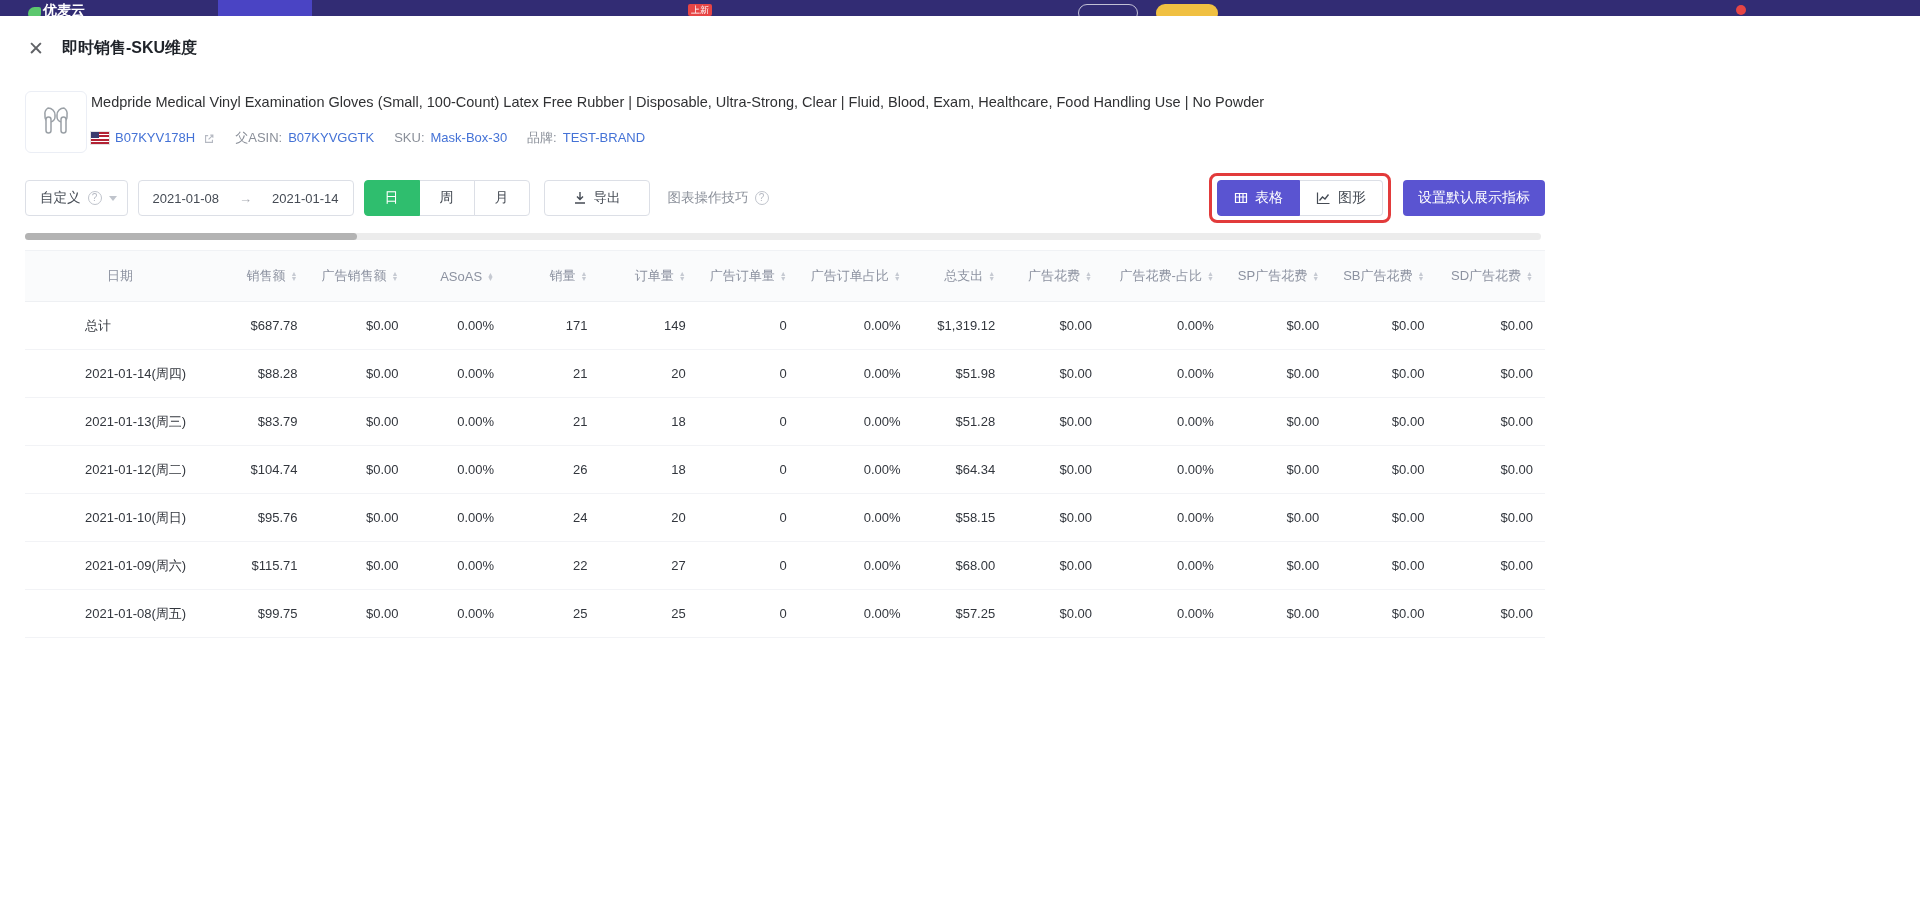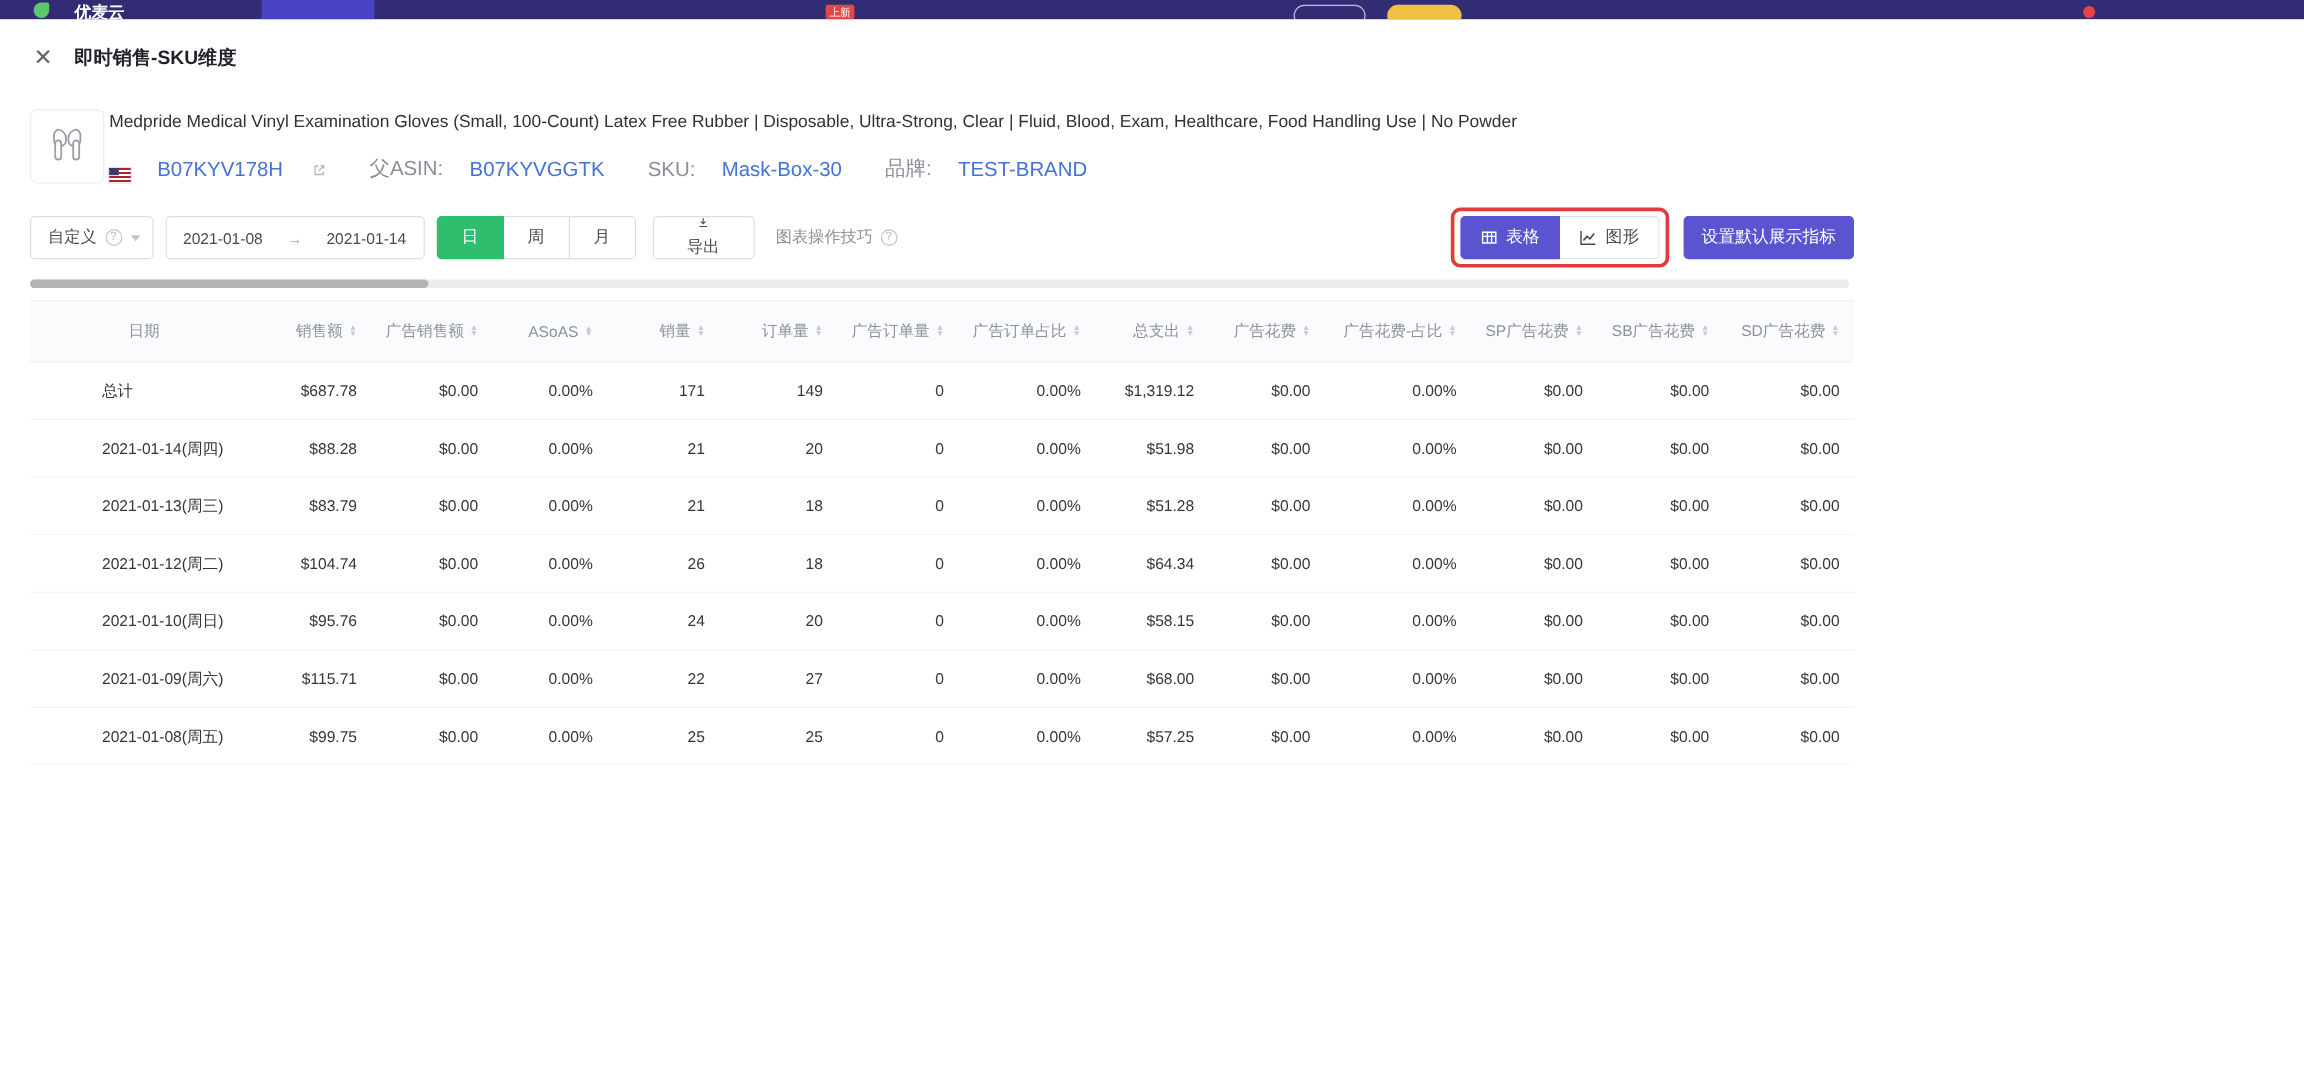--- a/index.html
+++ b/index.html
@@ -1,61 +1,61 @@
 <!DOCTYPE html>
 <html><head>
 <meta charset="utf-8">
 <style>
   * { margin:0; padding:0; box-sizing:border-box; }
   html,body { width:1920px; height:902px; background:#fff; overflow:hidden;
     font-family:"Liberation Sans","DejaVu Sans",sans-serif; color:#303133; }
 
   
   .topbar { position:relative; width:1920px; height:16px; background:#322c74; overflow:hidden; }
-  .topbar .logo { position:absolute; left:28px; top:2px; display:flex; align-items:flex-start; gap:21px; color:#fff; font-size:14px; font-weight:bold; }
+  .topbar .logo { position:absolute; left:28px; top:2px; display:flex; align-items:flex-end; gap:2px; color:#fff; font-size:14px; font-weight:bold; }
   .logo-leaf { width:13px; height:13px; background:#5cc86e; border-radius:50% 2px 50% 50%; display:inline-block; }
   .topbar .active-tab { position:absolute; left:218px; top:0; width:94px; height:16px; background:#4a44c4; }
   .topbar .new-badge { position:absolute; left:688px; top:4px; background:#e64545; color:#fff; font-size:9px; line-height:12px; padding:0 3px; border-radius:2px; }
   .topbar .pill-outline { position:absolute; left:1078px; top:4px; width:60px; height:18px; border:1px solid rgba(255,255,255,.7); border-radius:10px; }
   .topbar .pill-yellow { position:absolute; left:1156px; top:4px; width:62px; height:18px; background:#f0c042; border-radius:10px; }
   .topbar .red-dot { position:absolute; left:1736px; top:5px; width:10px; height:10px; background:#e64545; border-radius:50%; }
 
   
   .modal { width:1920px; background:#fff; }
   .modal-header { display:flex; align-items:center; gap:18px; padding:22px 0 0 28px; }
   .close-x { font-size:19px; color:#606266; cursor:pointer; line-height:1; }
   .modal-title { font-size:16px; font-weight:700; color:#1f2329; }
 
   
   .product { display:flex; margin:32px 0 0 25px; width:1520px; }
   .product-img { width:62px; height:62px; border:1px solid #ebeef5; border-radius:6px; display:flex; align-items:center; justify-content:center; background:#fff; flex:0 0 62px; }
   .product-info { margin-left:4px; padding-top:2px; }
   .product-title { font-size:14.5px; color:#303133; line-height:1.35; max-width:1380px; }
-  .product-meta { display:flex; align-items:flex-end; gap:22px; margin-top:16px; font-size:17px; }
+  .product-meta { display:flex; align-items:center; gap:6px; margin-top:16px; font-size:13px; }
   .flag { width:18px; height:12px; position:relative; display:inline-block;
     background:repeating-linear-gradient(#b22234 0 1.72px,#fff 1.72px 3.44px); box-shadow:0 0 0 1px #e3e3e3; }
   .flag::after { content:''; position:absolute; left:0; top:0; width:8px; height:6px; background:#3c3b6e; }
   .link { color:#4472d6; text-decoration:none; cursor:pointer; }
   .meta-label { color:#8a8f99; margin-left:14px; }
   .ext-icon { color:#b5b9c2; margin-left:2px; }
 
   
   .toolbar { display:flex; align-items:center; margin:26px 0 0 25px; width:1520px; height:38px; }
   .ctl { height:36px; border:1px solid #dcdfe6; border-radius:4px; background:#fff; display:flex; align-items:center; font-size:13.5px; color:#454b54; }
   .preset { padding:0 10px 0 14px; gap:7px; }
   .q-circle { width:14px; height:14px; border:1px solid #c0c4cc; border-radius:50%; color:#b5b9c2; font-size:10px; line-height:12px; text-align:center; display:inline-block; }
   .chev { width:0; height:0; border-left:4px solid transparent; border-right:4px solid transparent; border-top:5px solid #c0c4cc; display:inline-block; }
   .daterange { margin-left:10px; padding:0 14px; gap:20px; font-size:13px; color:#454b54; }
   .range-arrow { color:#a8abb2; }
   .seg { display:flex; margin-left:10px; }
   .seg-btn { width:56px; height:36px; border:1px solid #dcdfe6; background:#fff; color:#454b54; font-size:14px; display:flex; align-items:center; justify-content:center; cursor:pointer; margin-left:-1px; }
   .seg-btn:first-child { margin-left:0; border-radius:4px 0 0 4px; }
   .seg-btn:last-child { border-radius:0 4px 4px 0; }
   .seg-btn.active { background:#2fbe6e; border-color:#2fbe6e; color:#fff; z-index:1; }
-  .export-btn { margin-left:14px; padding:0 28px; gap:7px; cursor:pointer;flex-direction:column; }
+  .export-btn { margin-left:14px; padding:0 28px; gap:7px; cursor:pointer; }
   .tips { display:flex; align-items:center; gap:6px; margin-left:18px; color:#8a8f99; font-size:13.5px; }
 
   .toolbar-right { margin-left:auto; display:flex; align-items:center; gap:12px; }
   .annotation { border:3px solid #e23b3b; border-radius:8px; padding:4px 5px; display:flex; }
   .view-toggle { display:flex; }
   .view-btn { height:36px; padding:0 16px; display:flex; align-items:center; gap:7px; font-size:14px; cursor:pointer; border:1px solid #dcdfe6; background:#fff; color:#454b54; }
   .view-btn.active { background:#5a54d1; border-color:#5a54d1; color:#fff; border-radius:4px 0 0 4px; }
   .view-btn:last-child { border-radius:0 4px 4px 0; border-left:none; }
   .settings-btn { height:36px; padding:10px 15px; background:#5a54d1; color:#fff; border:none; border-radius:4px; font-size:14px; cursor:pointer; display:flex; align-items:center; }
 

